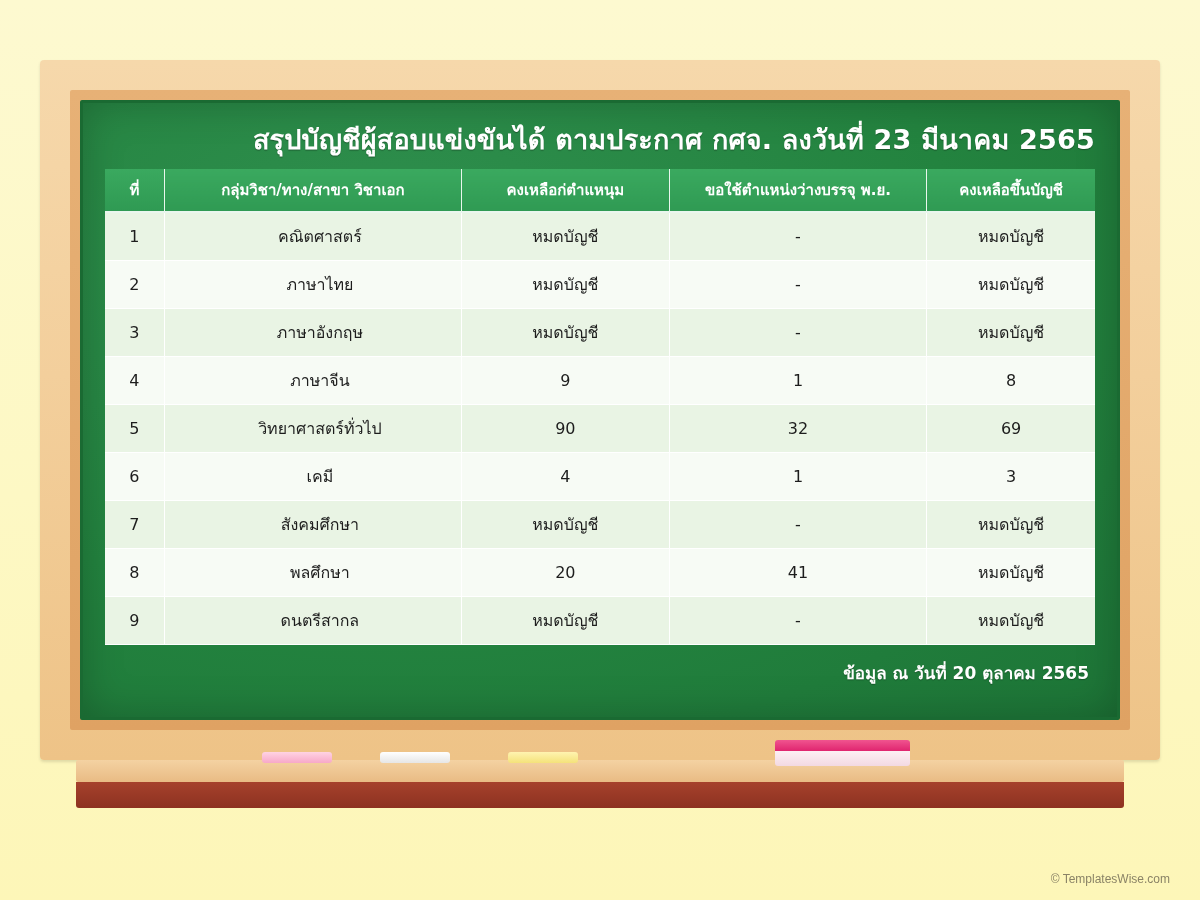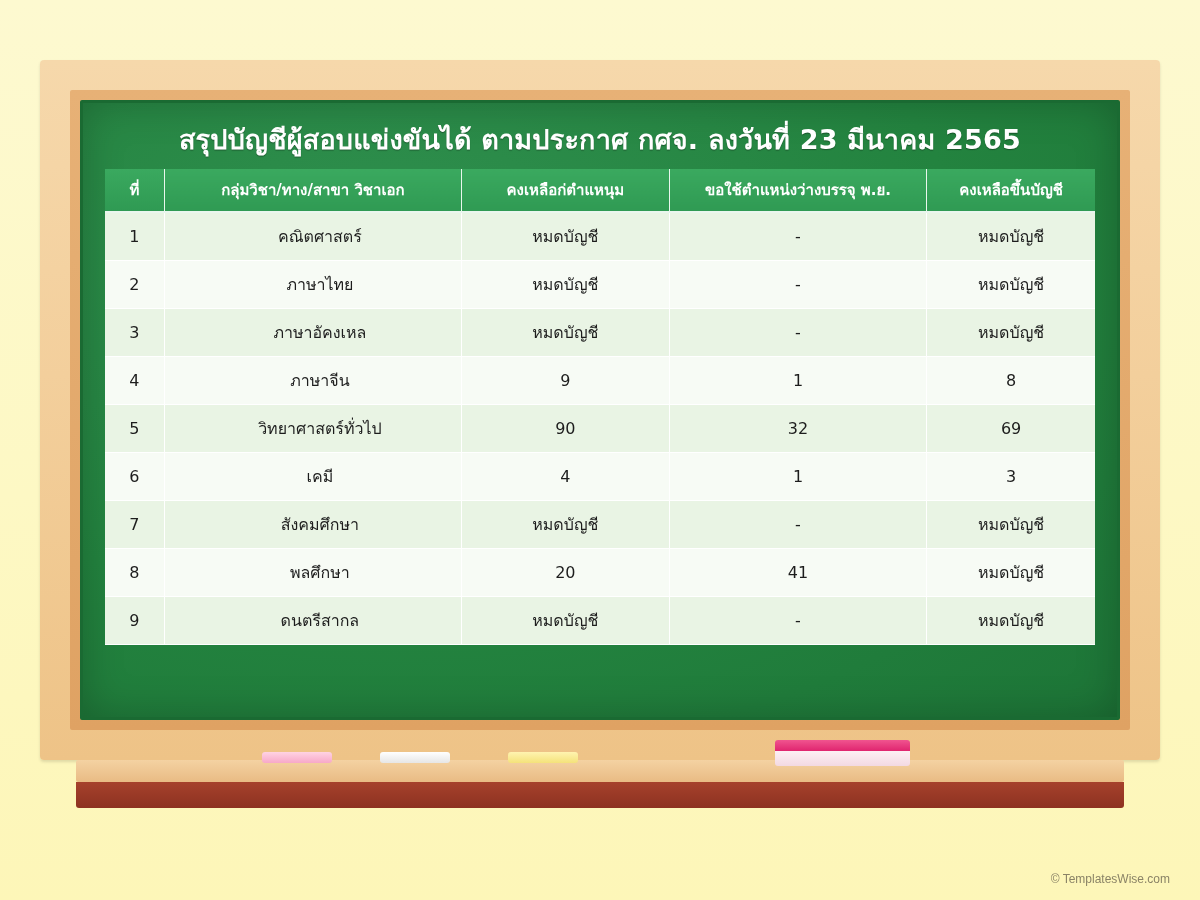--- a/index.html
+++ b/index.html
@@ -90,21 +90,21 @@
   #eraser-body {
     position: absolute; left: 0; top: 11px;
     width: 135px; height: 15px;
     background: linear-gradient(to bottom,#fdf0f4,#f3d9e2);
     border-radius: 0 0 3px 3px;
   }
 
   
   #title {
     color: #ffffff;
-    text-align: center;
+    text-align: right;
     font-size: 27px;
     font-weight: bold;
     letter-spacing: 0.2px;
     padding: 4px 0 14px 0;
     text-shadow: 0 1px 1px rgba(0,0,0,0.35);
     line-height: 1.1;
   }
 
   
   table {
@@ -206,21 +206,21 @@
           </tr>
           <tr>
             <td>2</td>
             <td class="subject">ภาษาไทย</td>
             <td>หมดบัญชี</td>
             <td>-</td>
             <td>หมดบัญชี</td>
           </tr>
           <tr>
             <td>3</td>
-            <td class="subject">ภาษาอัคงเหล</td>
+            <td class="subject">ภาษาอังกฤษ</td>
             <td>หมดบัญชี</td>
             <td>-</td>
             <td>หมดบัญชี</td>
           </tr>
           <tr>
             <td>4</td>
             <td class="subject">ภาษาจีน</td>
             <td>9</td>
             <td>1</td>
             <td>8</td>
@@ -256,20 +256,21 @@
           <tr>
             <td>9</td>
             <td class="subject">ดนตรีสากล</td>
             <td>หมดบัญชี</td>
             <td>-</td>
             <td>หมดบัญชี</td>
           </tr>
         </tbody>
       </table>
 
+      <div id="footnote">ข้อมูล ณ  วันที่ 20 ตุลาคม 2565</div>
 
     </div>
 
     <div id="ledge-top"></div>
     <div id="ledge-front"></div>
 
     <div class="chalk" id="chalk-pink"></div>
     <div class="chalk" id="chalk-white"></div>
     <div class="chalk" id="chalk-yellow"></div>
 

